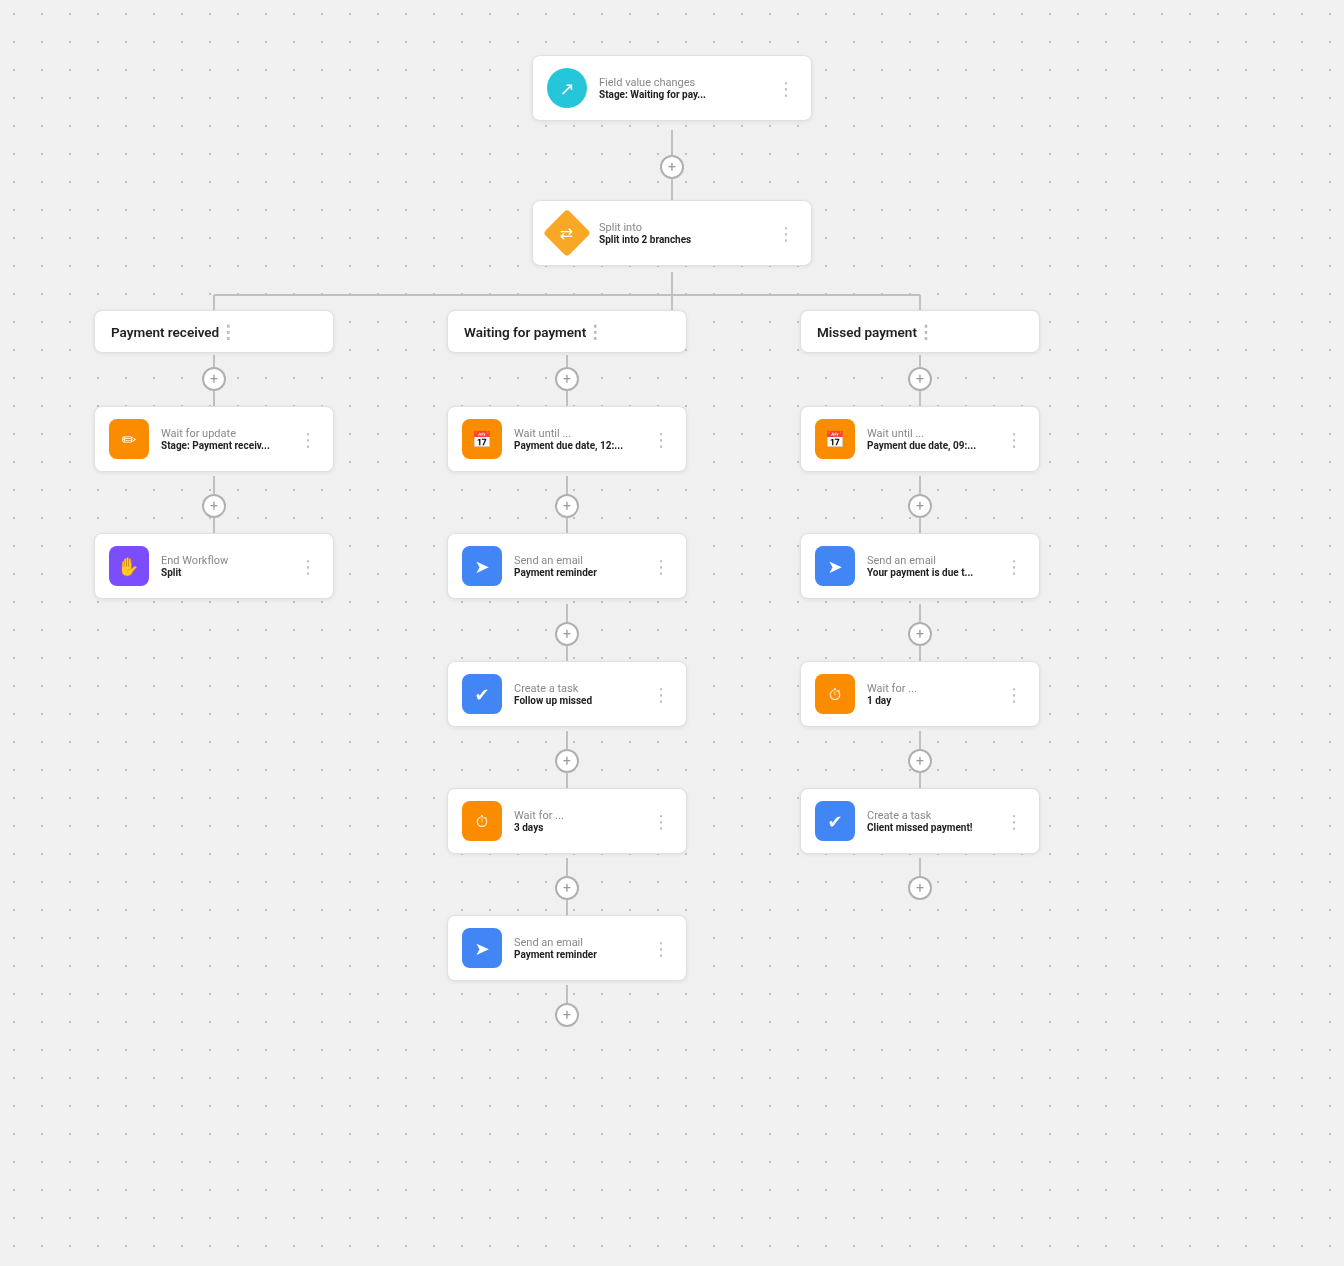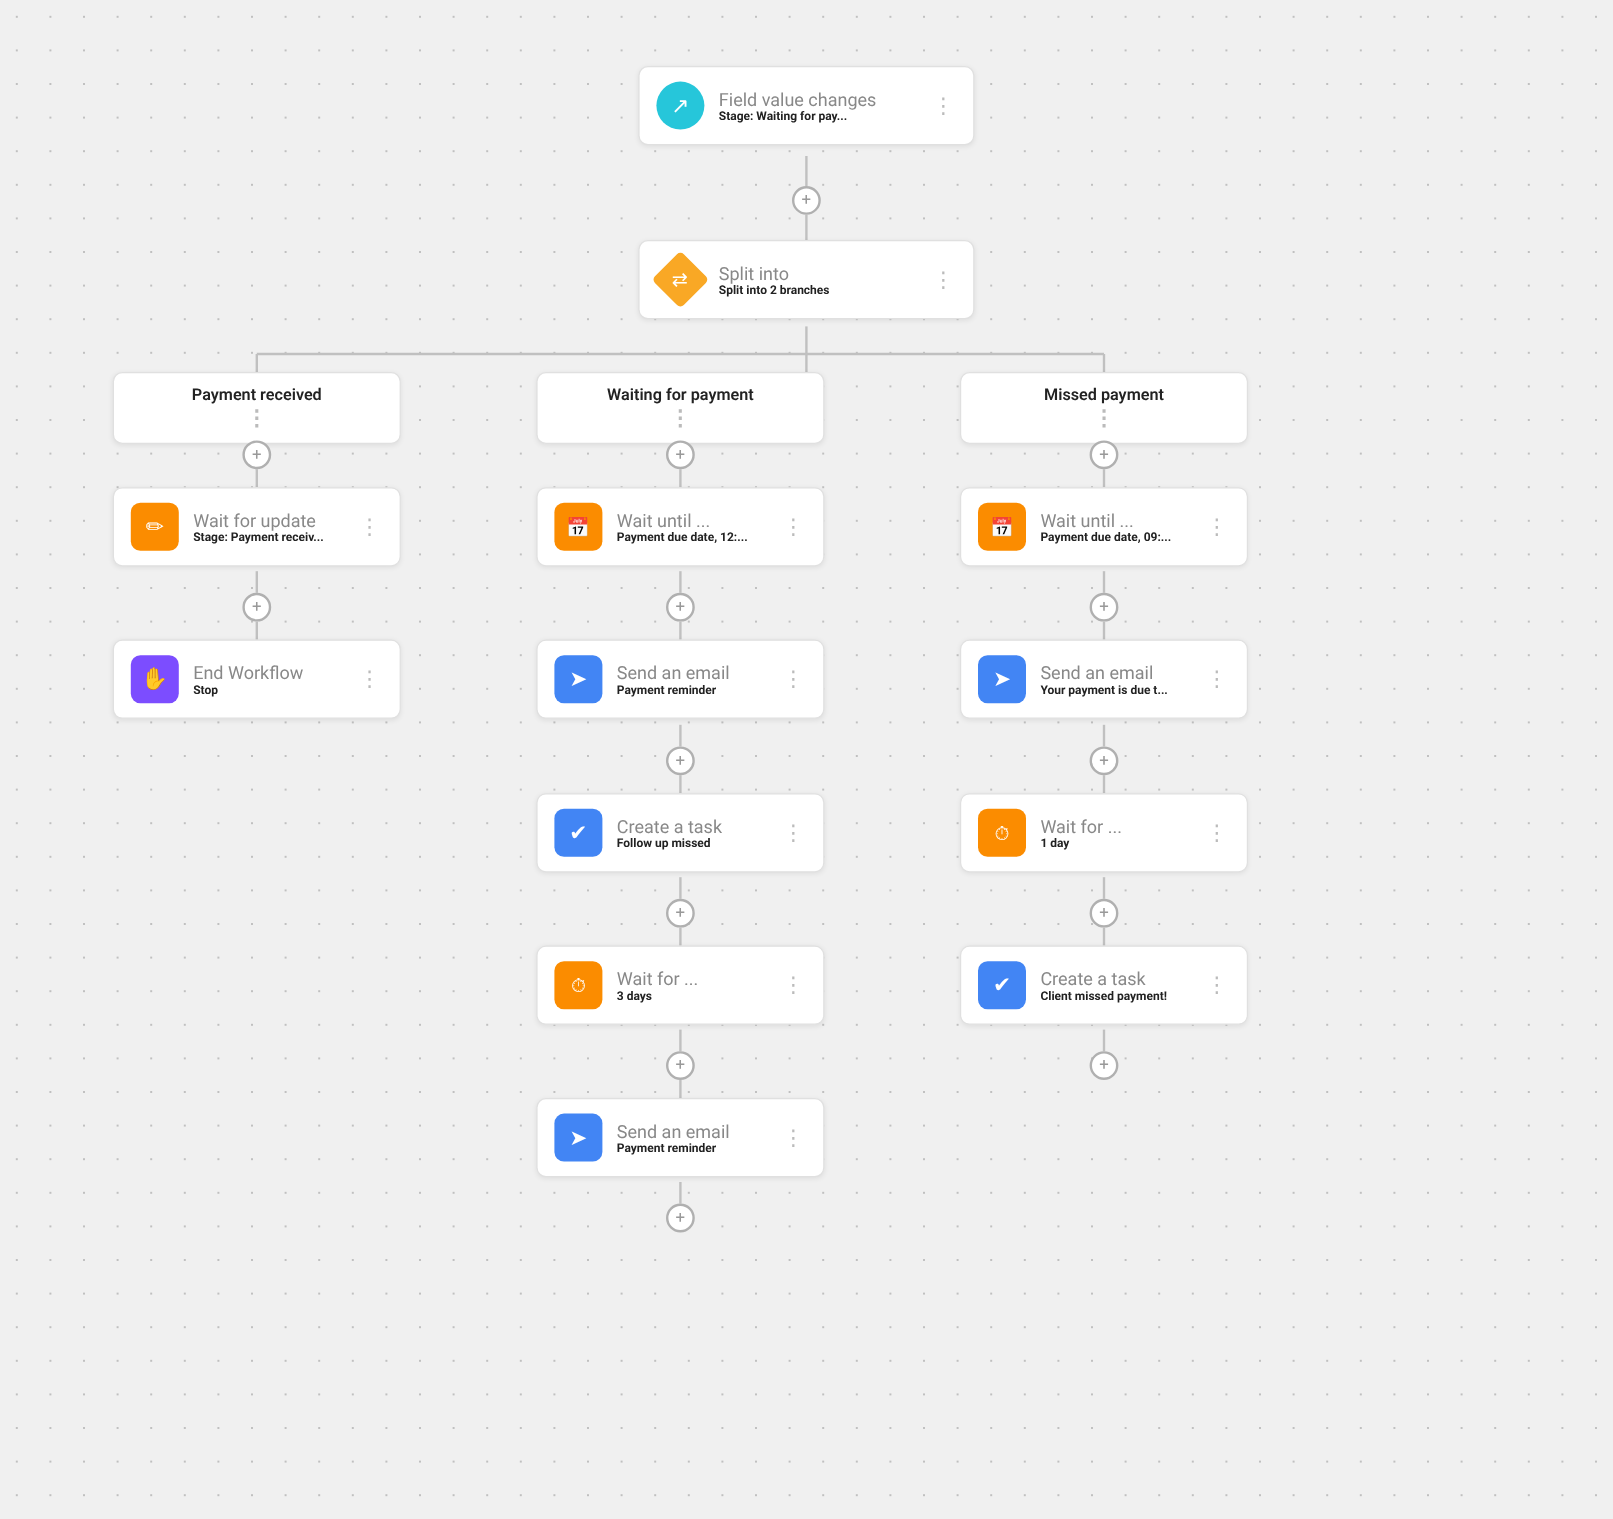--- a/index.html
+++ b/index.html
@@ -41,21 +41,21 @@
       align-items: center;
       justify-content: center;
       flex-shrink: 0;
       font-size: 18px;
     }
     .node-card .text-wrap {
       flex: 1;
       min-width: 0;
     }
     .node-card .node-type {
-      font-size: 15px;
+      font-size: 11px;
       color: #888;
       white-space: nowrap;
       overflow: hidden;
       text-overflow: ellipsis;
     }
     .node-card .node-title {
       font-size: 10px;
       font-weight: 700;
       color: #222;
       white-space: nowrap;
@@ -76,23 +76,21 @@
       background: #fff;
       border-radius: 8px;
       border: 1.5px solid #e0e0e0;
       padding: 10px 16px;
       font-size: 13.5px;
       font-weight: 600;
       color: #222;
       box-shadow: 0 1px 4px rgba(0,0,0,0.07);
       display: flex;
       align-items: center;
-      justify-content: space-between;
       width: 240px;
-      flex-direction: column;
     }
     .branch-label .menu-dots {
       font-size: 18px;
       color: #bbb;
       cursor: pointer;
     }
 
     
     .plus-btn {
       position: absolute;
@@ -272,21 +270,21 @@
   </div>
 
   <div class="plus-btn" style="left: 202px; top: 494px;">
     <span>+</span>
   </div>
 
   <div class="node-card" style="left: 94px; top: 533px;">
     <div class="icon-wrap" style="background:#7c4dff; border-radius:8px; color:#fff; font-size:18px;">✋</div>
     <div class="text-wrap">
       <div class="node-type">End Workflow</div>
-      <div class="node-title">Stop</div>
+      <div class="node-title">Split</div>
     </div>
     <div class="menu-dots">⋮</div>
   </div>
 
   <div class="branch-label" style="left: 447px; top: 310px;">
     <span>Waiting for payment</span>
     <span class="menu-dots">⋮</span>
   </div>
 
   <div class="plus-btn" style="left: 555px; top: 367px;">

